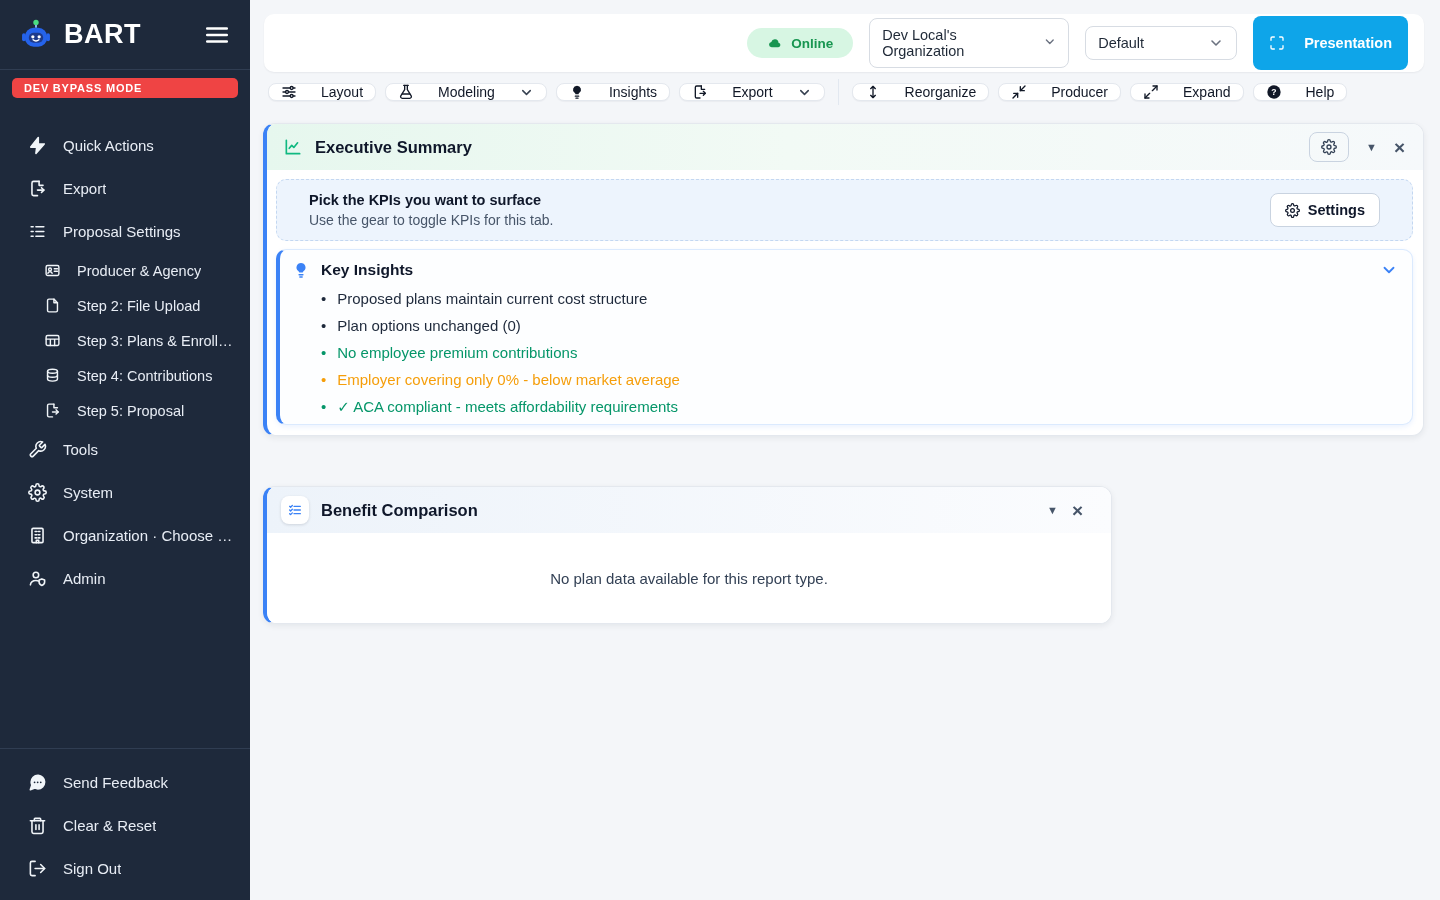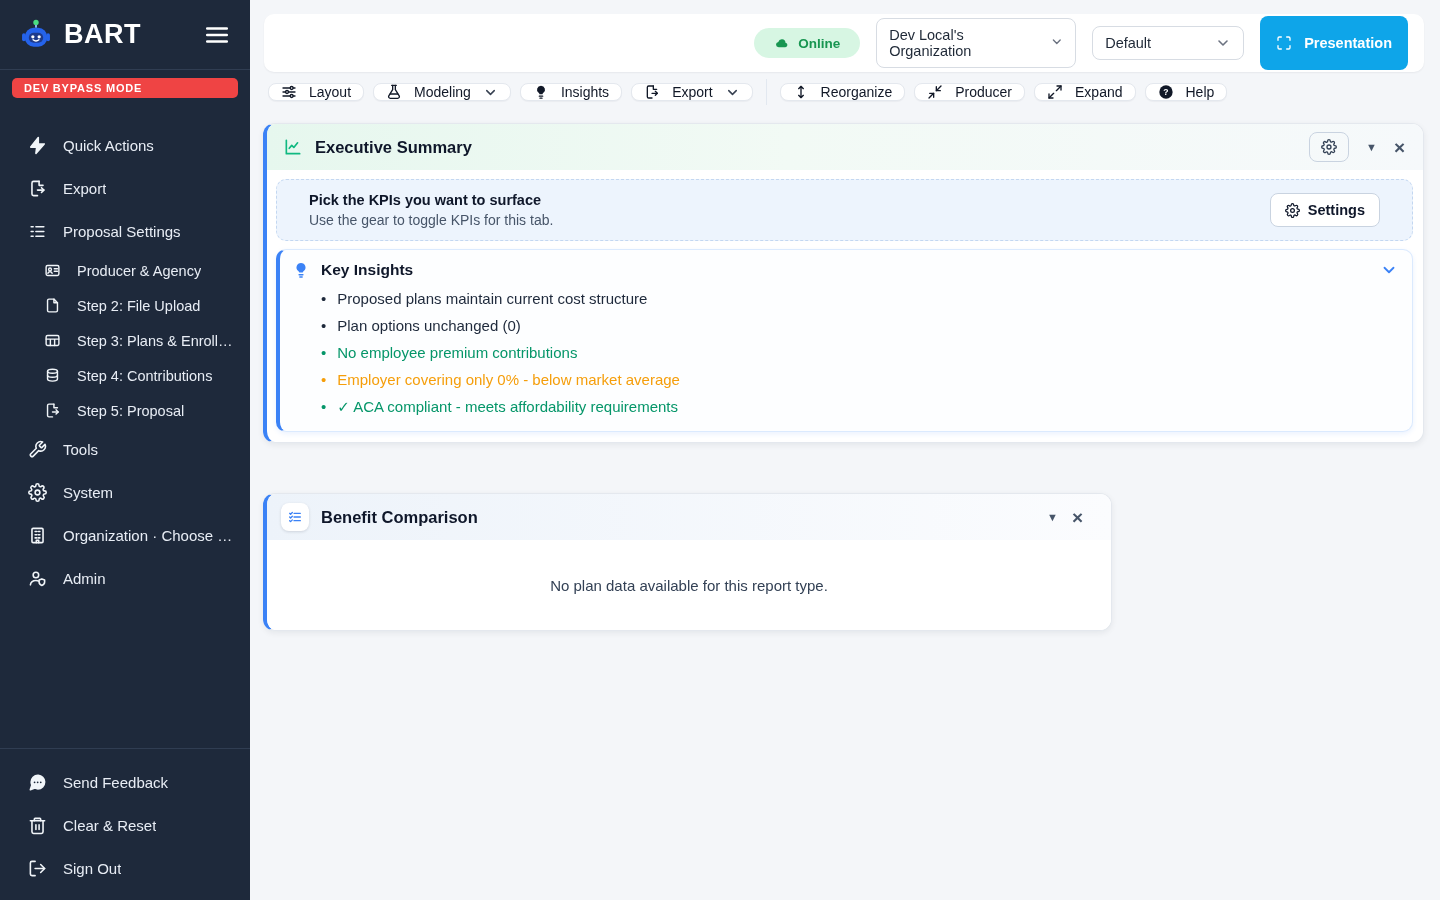--- a/index.html
+++ b/index.html
@@ -32,26 +32,26 @@
   .top-bar { margin:14px 16px 0 14px; height:58px; background:#fff; border-radius:10px;
     box-shadow:0 1px 2px rgba(15,23,42,.06); display:flex; align-items:center; justify-content:flex-end; gap:16px; padding:0 16px; }
   .online-badge { display:flex; align-items:center; gap:8px; background:#d7f6e3; color:#189651; font-size:13.5px; font-weight:bold;
     padding:7px 20px; border-radius:999px; }
   .online-badge .ic { width:16px; height:16px; }
   .select { display:flex; align-items:center; justify-content:space-between; gap:24px; background:#fff; border:1px solid #d7dce3;
     border-radius:8px; padding:8px 12px; font-size:14.5px; color:#1f2937; cursor:pointer; }
   .select .chev { width:16px; height:16px; color:#6b7280; }
   .select.org { width:200px; }
   .select.view { width:152px; }
-  .btn-presentation { display:flex; align-items:center; gap:12px; background:#0ea5e9; border:none; color:#fff; font-weight:bold;
+  .btn-presentation { display:flex; align-items:center; gap:19px; background:#0ea5e9; border:none; color:#fff; font-weight:bold;
     font-size:14.5px; padding:19px 16px; border-radius:8px; cursor:pointer; font-family:inherit; }
   .btn-presentation .ic { width:16px; height:16px; }
 
   .toolbar { display:flex; align-items:center; gap:9px; margin:3px 16px 0 18px; height:34px; }
-  .tb-btn { display:flex; align-items:center; gap:12px; background:#fff; border:1px solid #e4e8ee; border-radius:8px;
+  .tb-btn { display:flex; align-items:center; gap:24px; background:#fff; border:1px solid #e4e8ee; border-radius:8px;
     padding:0 12px; font-size:14px; color:#111827; cursor:pointer; box-shadow:0 1px 1px rgba(15,23,42,.04); font-family:inherit; }
   .tb-btn .tb-icon { width:16px; height:16px; color:#111827; }
   .tb-btn .tb-icon svg { width:16px; height:16px; }
   .tb-btn .tb-chevron { width:15px; height:15px; color:#374151; }
   .tb-btn .tb-chevron svg { width:15px; height:15px; }
   .tb-divider { width:1px; height:26px; background:#e2e8f0; margin:0 4px; }
 
   
   .panel { background:#fff; border:1px solid #e4e8ee; border-left:4px solid #3b82f6; border-radius:12px;
     box-shadow:0 2px 6px rgba(15,23,42,.07); overflow:hidden; }
@@ -69,21 +69,21 @@
 
   .kpi-hint { margin:9px 10px 0 9px; background:#edf4fd; border:1px dashed #c3d7f1; border-radius:10px;
     padding:12px 32px; display:flex; align-items:center; justify-content:space-between; }
   .kpi-title { font-size:14.5px; font-weight:bold; color:#0f172a; }
   .kpi-sub { font-size:14px; color:#475569; margin-top:4px; }
   .btn-settings { display:flex; align-items:center; gap:8px; background:#fff; border:1px solid #c9d3e0; border-radius:8px;
     padding:8px 14px; font-size:14.5px; font-weight:bold; color:#0f172a; cursor:pointer; font-family:inherit; }
   .btn-settings .ic { width:15px; height:15px; }
 
   .insights-box { margin:8px 10px 10px 9px; background:#fdfeff; border:1px solid #dbeafe; border-left:4px solid #3b82f6;
-    border-radius:10px; padding:11px 14px 15px 12px; box-shadow:0 2px 5px rgba(59,130,246,.10); }
+    border-radius:10px; padding:11px 14px 8px 12px; box-shadow:0 2px 5px rgba(59,130,246,.10); }
   .insights-head { display:flex; align-items:center; }
   .ic-bulb { width:18px; height:18px; color:#3b82f6; }
   .insights-title { font-size:15.5px; font-weight:bold; color:#0f172a; margin-left:11px; }
   .insights-chevron { margin-left:auto; width:18px; height:18px; color:#3b82f6; cursor:pointer; }
   .insights-list { margin-top:11px; padding-left:29px; display:flex; flex-direction:column; gap:10px; }
   .insight { display:flex; align-items:baseline; gap:11px; font-size:15px; color:#1e293b; }
   .insight .dot { font-size:15px; }
   .insight.green, .insight.green .dot { color:#059669; }
   .insight.orange, .insight.orange .dot { color:#f59e0b; }
 

